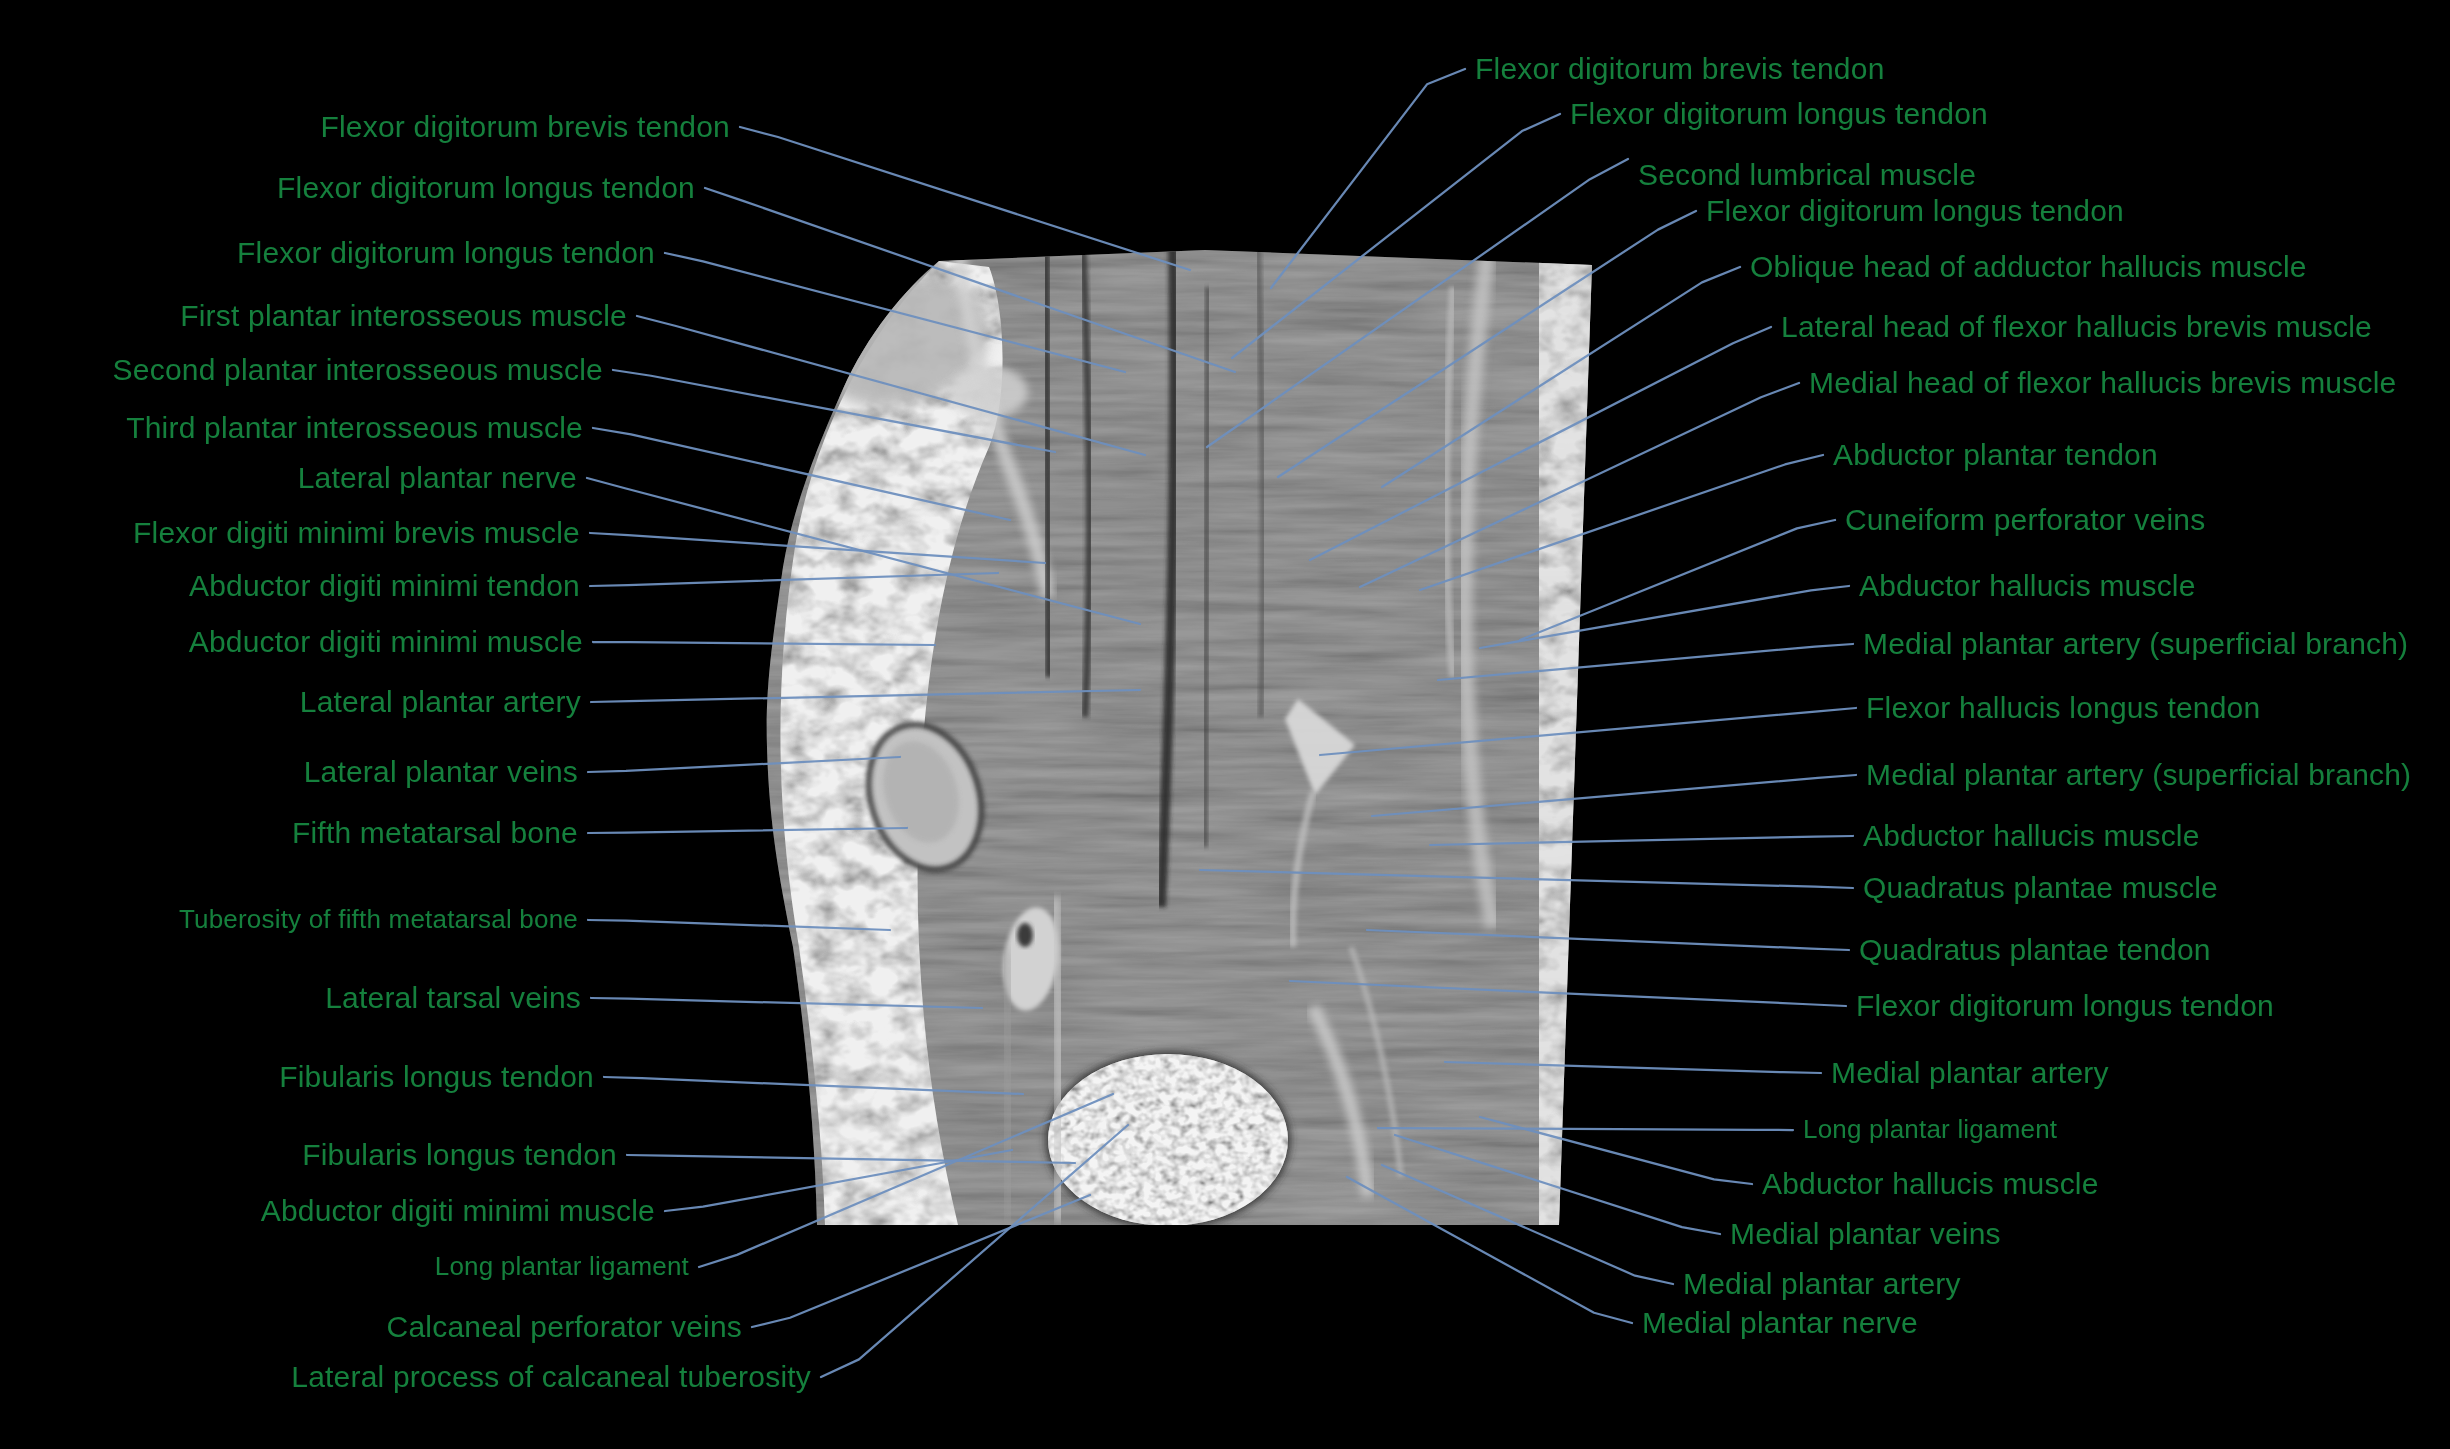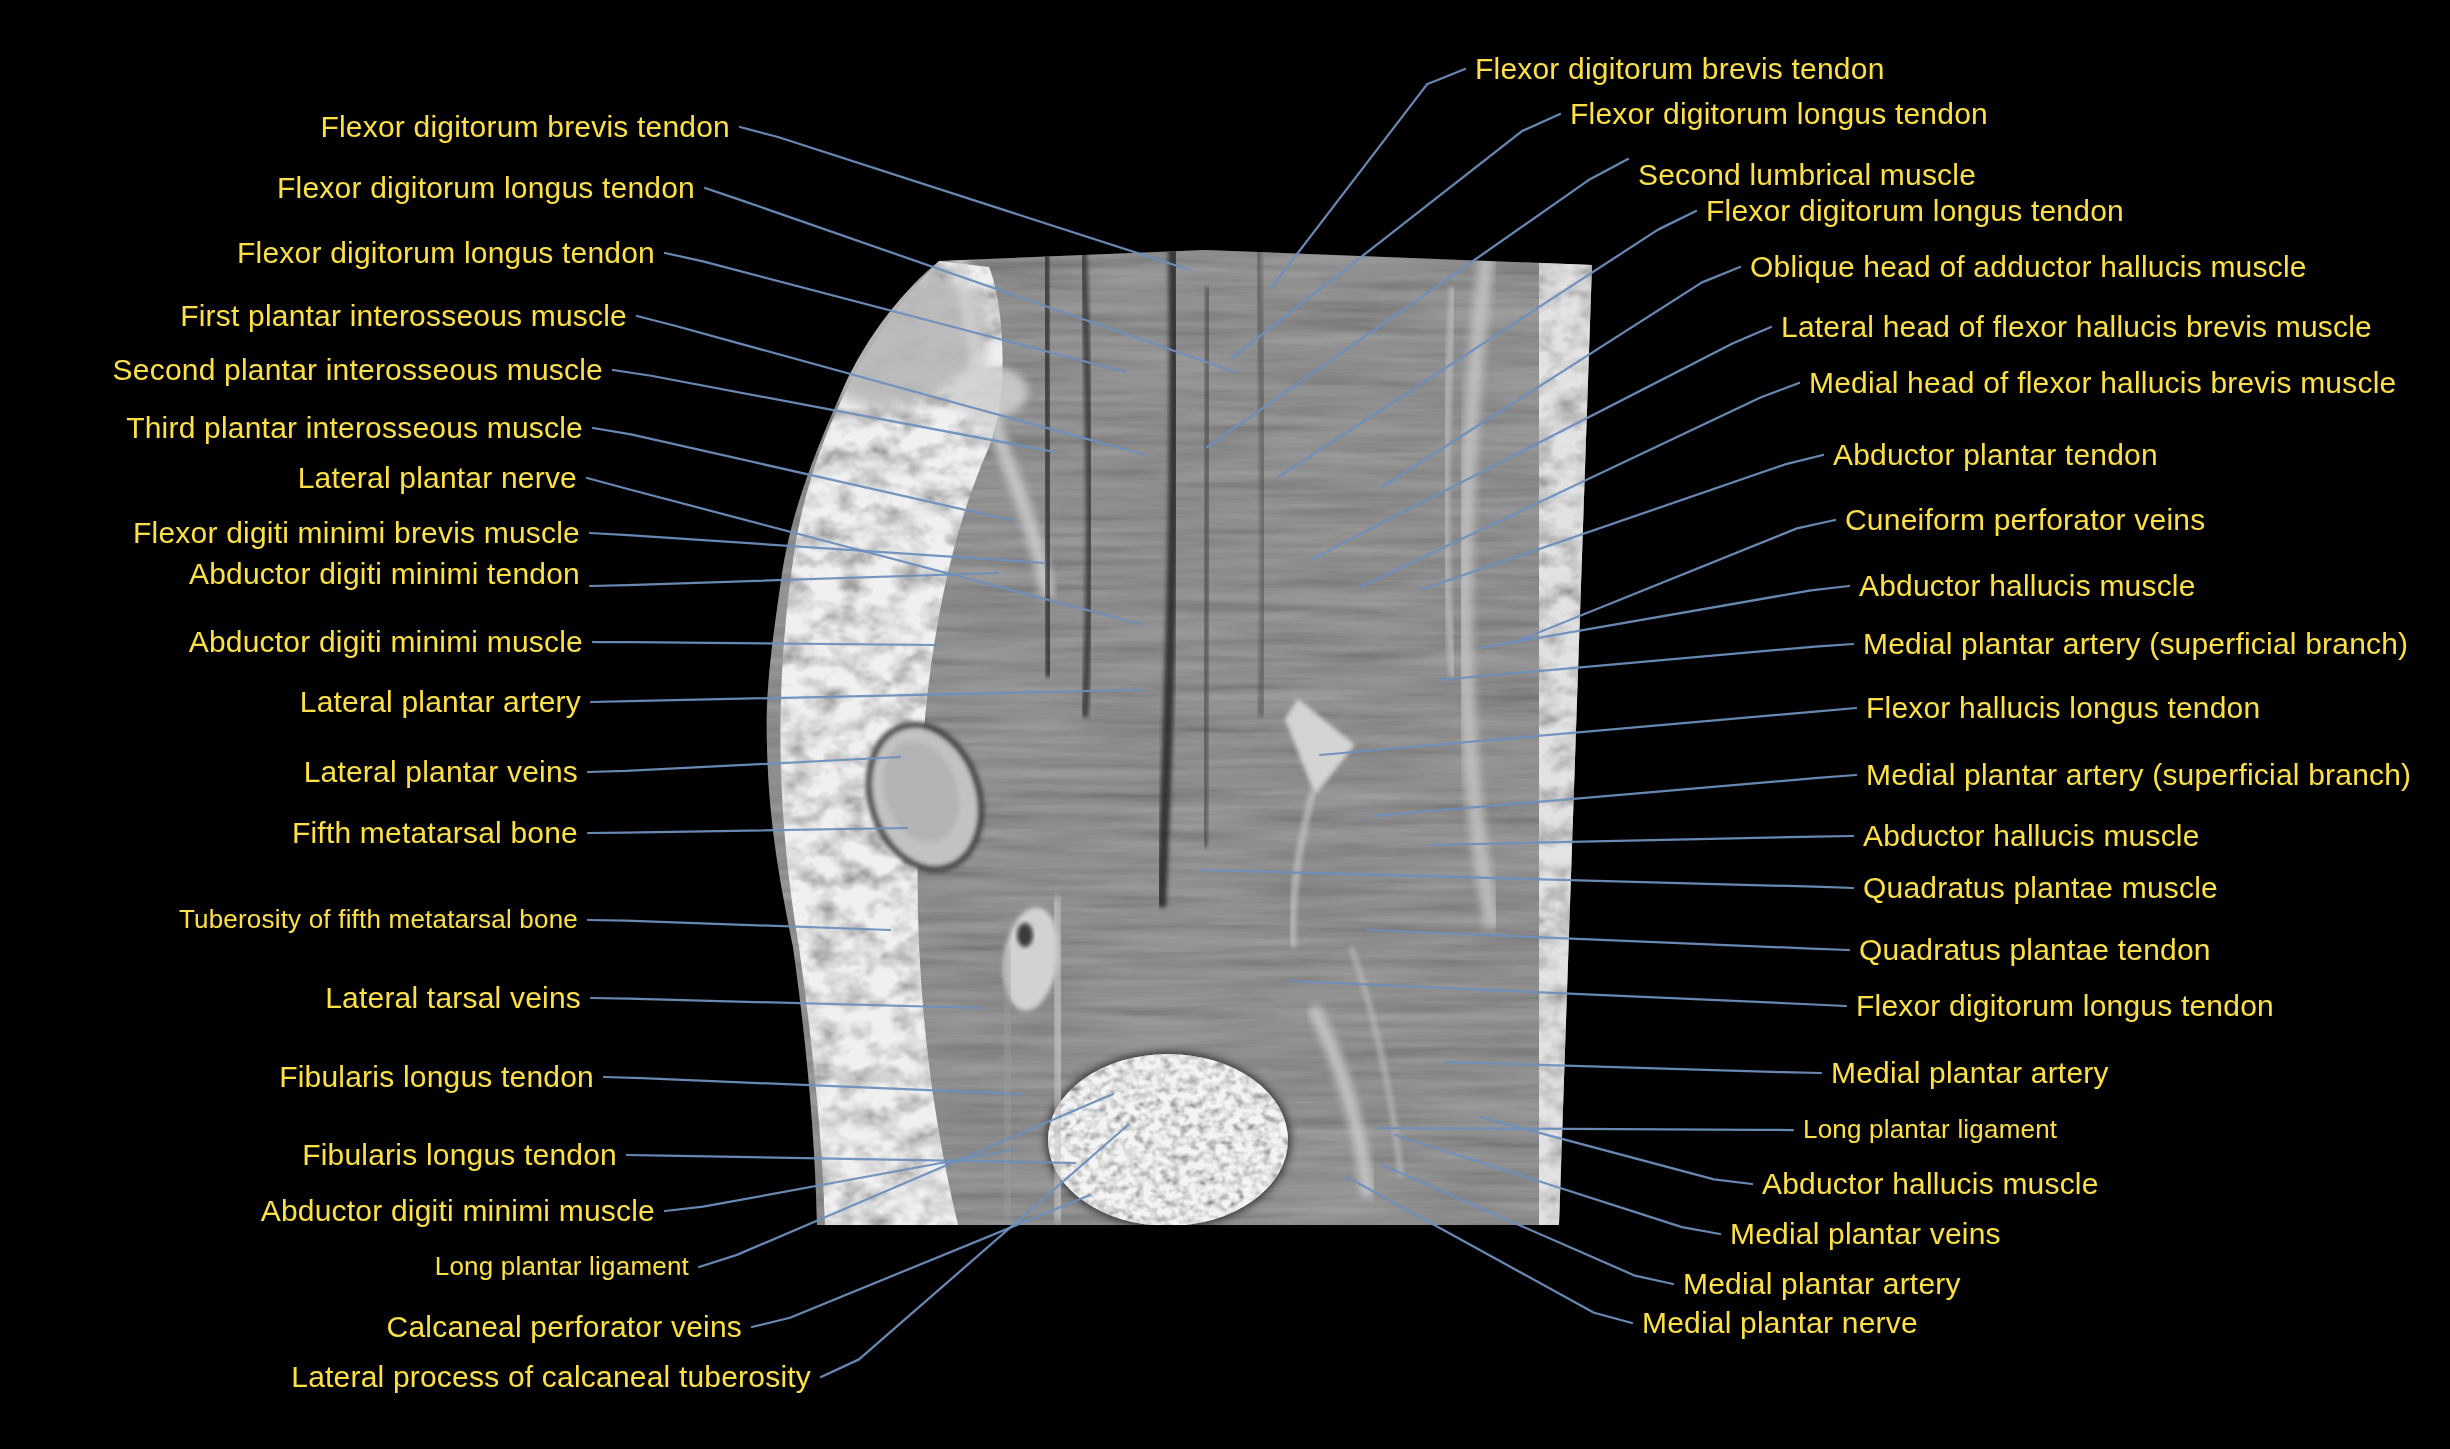--- a/index.html
+++ b/index.html
@@ -1,20 +1,20 @@
 <!DOCTYPE html>
 <html><head>
 <meta charset="utf-8">
 <style>
   html,body{margin:0;padding:0;background:#000;}
   #stage{position:relative;width:2450px;height:1449px;background:#000;overflow:hidden;
          font-family:"Liberation Sans", sans-serif;}
   #mri-wrap{position:absolute;left:753px;top:247px;width:840px;height:979px;}
   #leader-svg{position:absolute;left:0;top:0;width:2450px;height:1449px;pointer-events:none;}
-  .anatomy-label{position:absolute;color:#fde047;font-size:30px;line-height:1.05;
+  .anatomy-label{position:absolute;color:#15803d;font-size:30px;line-height:1.05;
                  white-space:nowrap;transform:translateY(-50%);
                  text-shadow:0 0 5px rgba(0,0,0,.85);letter-spacing:.2px;}
   .anatomy-label.side-left{text-align:right;}
   .anatomy-label.small{font-size:26px;}
   .leader{fill:none;stroke-width:2.25px;stroke-linejoin:round;stroke-linecap:round;opacity:.95;}
 </style>
 </head>
 <body>
 
 <div id="stage">
@@ -171,21 +171,21 @@
 
   <div id="labels">
       <div class="anatomy-label side-left" style="top: 127px; right: 1720px;">Flexor digitorum brevis tendon</div>
       <div class="anatomy-label side-left" style="top: 188px; right: 1755px;">Flexor digitorum longus tendon</div>
       <div class="anatomy-label side-left" style="top: 253px; right: 1795px;">Flexor digitorum longus tendon</div>
       <div class="anatomy-label side-left" style="top: 316px; right: 1823px;">First plantar interosseous muscle</div>
       <div class="anatomy-label side-left" style="top: 370px; right: 1847px;">Second plantar interosseous muscle</div>
       <div class="anatomy-label side-left" style="top: 428px; right: 1867px;">Third plantar interosseous muscle</div>
       <div class="anatomy-label side-left" style="top: 478px; right: 1873px;">Lateral plantar nerve</div>
       <div class="anatomy-label side-left" style="top: 533px; right: 1870px;">Flexor digiti minimi brevis muscle</div>
-      <div class="anatomy-label side-left" style="top: 574px; right: 1870px; text-align: right;">Abductor digiti minimi tendon</div>
+      <div class="anatomy-label side-left" style="top: 586px; right: 1870px; text-align: right;">Abductor digiti minimi tendon</div>
       <div class="anatomy-label side-left" style="top: 642px; right: 1867px;">Abductor digiti minimi muscle</div>
       <div class="anatomy-label side-left" style="top: 702px; right: 1869px; text-align: right;">Lateral plantar artery</div>
       <div class="anatomy-label side-left" style="top: 772px; right: 1872px;">Lateral plantar veins</div>
       <div class="anatomy-label side-left" style="top: 833px; right: 1872px;">Fifth metatarsal bone</div>
       <div class="anatomy-label side-left small" style="top: 920px; right: 1872px;">Tuberosity of fifth metatarsal bone</div>
       <div class="anatomy-label side-left" style="top: 998px; right: 1869px;">Lateral tarsal veins</div>
       <div class="anatomy-label side-left" style="top: 1077px; right: 1856px;">Fibularis longus tendon</div>
       <div class="anatomy-label side-left" style="top: 1155px; right: 1833px;">Fibularis longus tendon</div>
       <div class="anatomy-label side-left" style="top: 1211px; right: 1795px;">Abductor digiti minimi muscle</div>
       <div class="anatomy-label side-left small" style="top: 1267px; right: 1761px;">Long plantar ligament</div>

